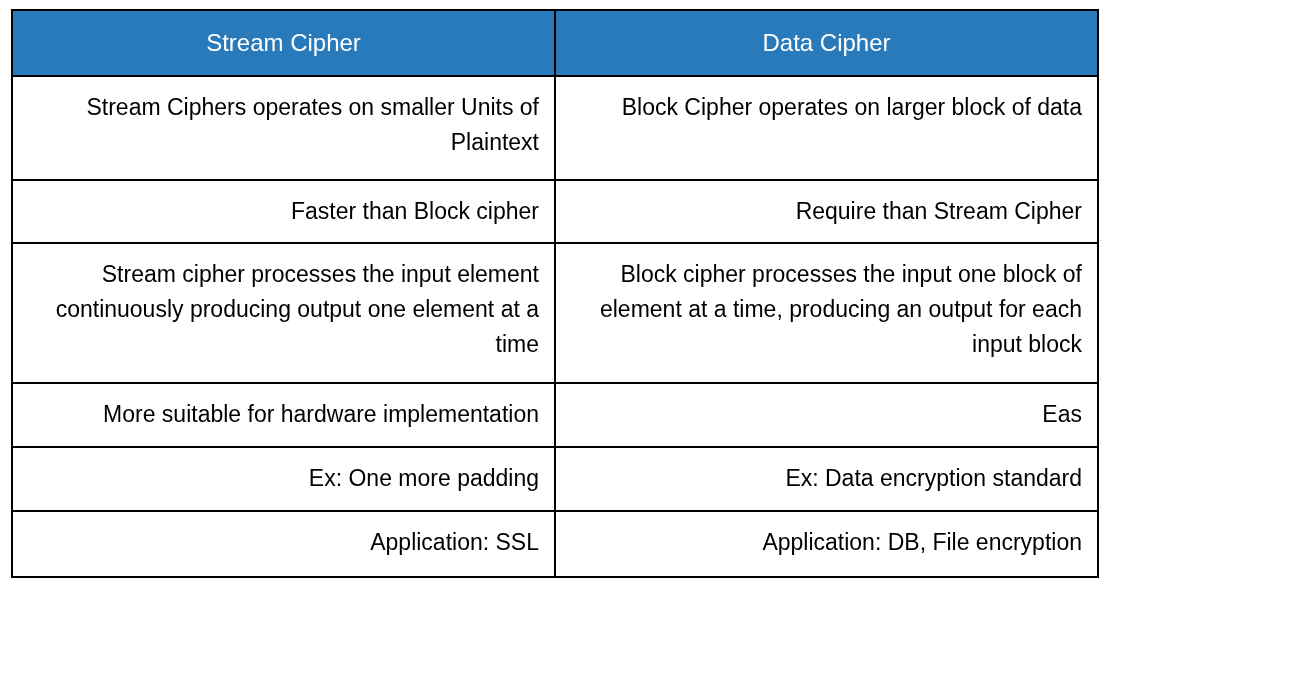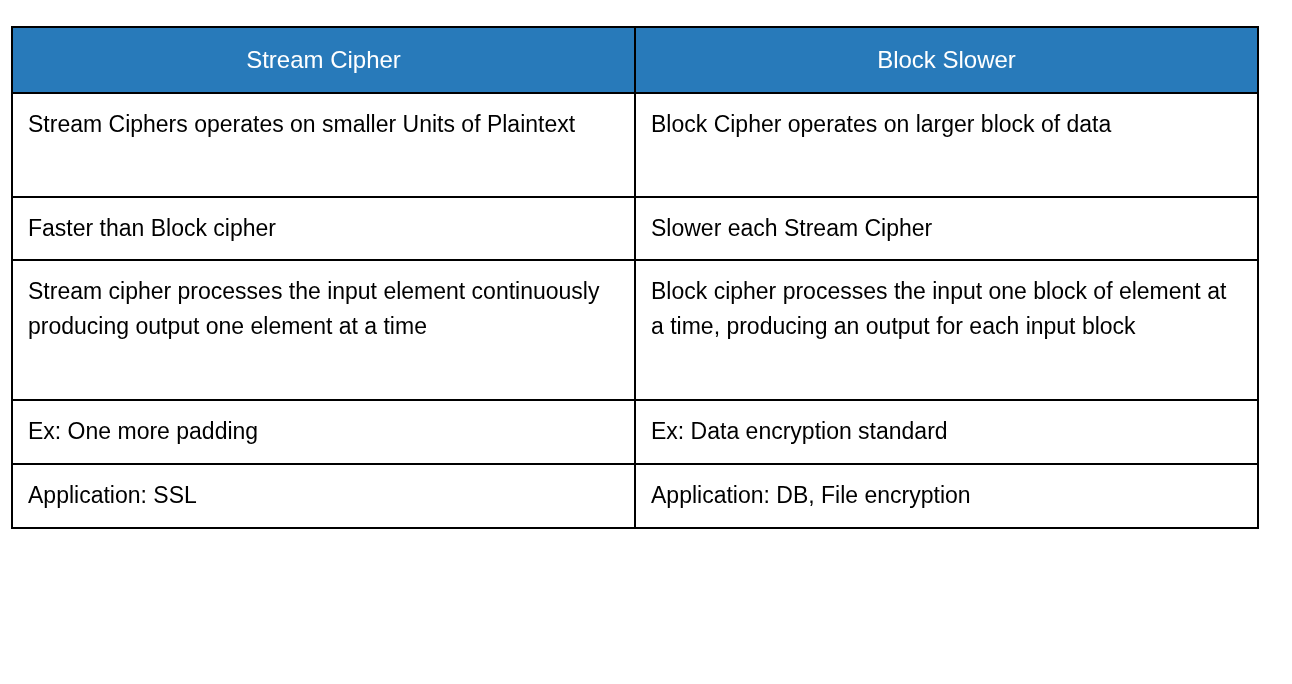--- a/index.html
+++ b/index.html
@@ -5,31 +5,31 @@
   * { margin: 0; padding: 0; box-sizing: border-box; }
   html, body {
     width: 1292px;
     height: 684px;
     background: #ffffff;
     font-family: "Liberation Sans", "DejaVu Sans", sans-serif;
   }
   .cipher-table {
     position: absolute;
     left: 11px;
-    top: 26px;
-    width: 1248px;
+    top: 9px;
+    width: 1088px;
     border-collapse: collapse;
     table-layout: fixed;
     padding-left: 24px;
   }
   .cipher-table th,
   .cipher-table td {
     border: 2px solid #000000;
     vertical-align: top;
-    text-align: left;
+    text-align: right;
     padding: 13px 15px;
     width: 50%;
   }
   .cipher-table th {
     background: #287ABA;
     color: #ffffff;
     font-size: 24px;
     font-weight: 400;
     text-align: center;
     vertical-align: middle;
@@ -50,35 +50,39 @@
   tbody tr:nth-child(6) td { height: 66px; }
   tbody tr:nth-child(7) td { height: 64px; }
 </style>
 </head>
 <body>
 
 <table class="cipher-table">
   <thead>
     <tr>
       <th>Stream Cipher</th>
-      <th>Block Slower</th>
+      <th>Data Cipher</th>
     </tr>
   </thead>
   <tbody id="table-body">
       <tr>
         <td>Stream Ciphers operates on smaller Units of Plaintext</td>
         <td>Block Cipher operates on larger block of data</td>
       </tr>
       <tr>
         <td>Faster than Block cipher</td>
-        <td>Slower each Stream Cipher</td>
+        <td>Require than Stream Cipher</td>
       </tr>
       <tr>
         <td>Stream cipher processes the input element continuously producing output one element at a time</td>
         <td>Block cipher processes the input one block of element at a time, producing an output for each input block</td>
+      </tr>
+      <tr>
+        <td>More suitable for hardware implementation</td>
+        <td>Eas</td>
       </tr>
       <tr>
         <td>Ex: One more padding</td>
         <td>Ex: Data encryption standard</td>
       </tr>
       <tr>
         <td>Application: SSL</td>
         <td>Application: DB, File encryption</td>
       </tr>
     </tbody>

